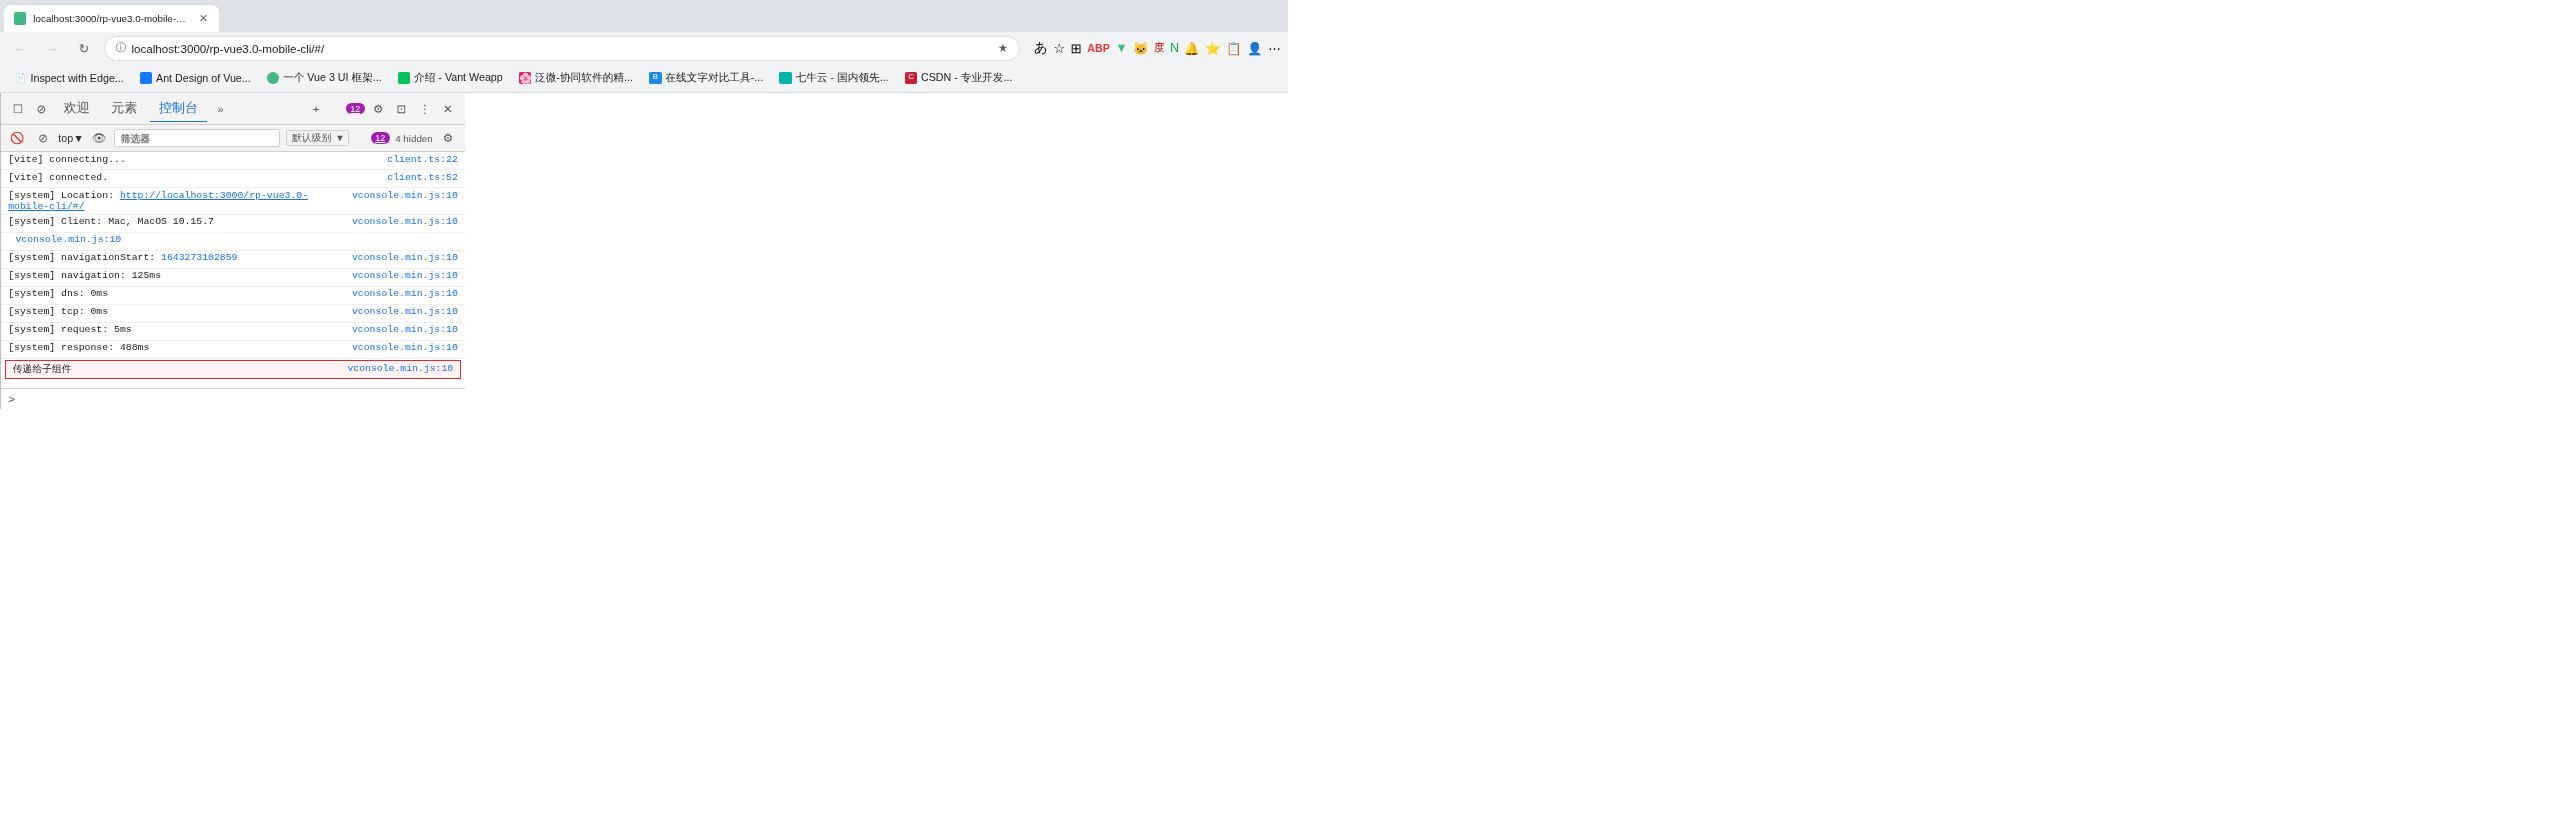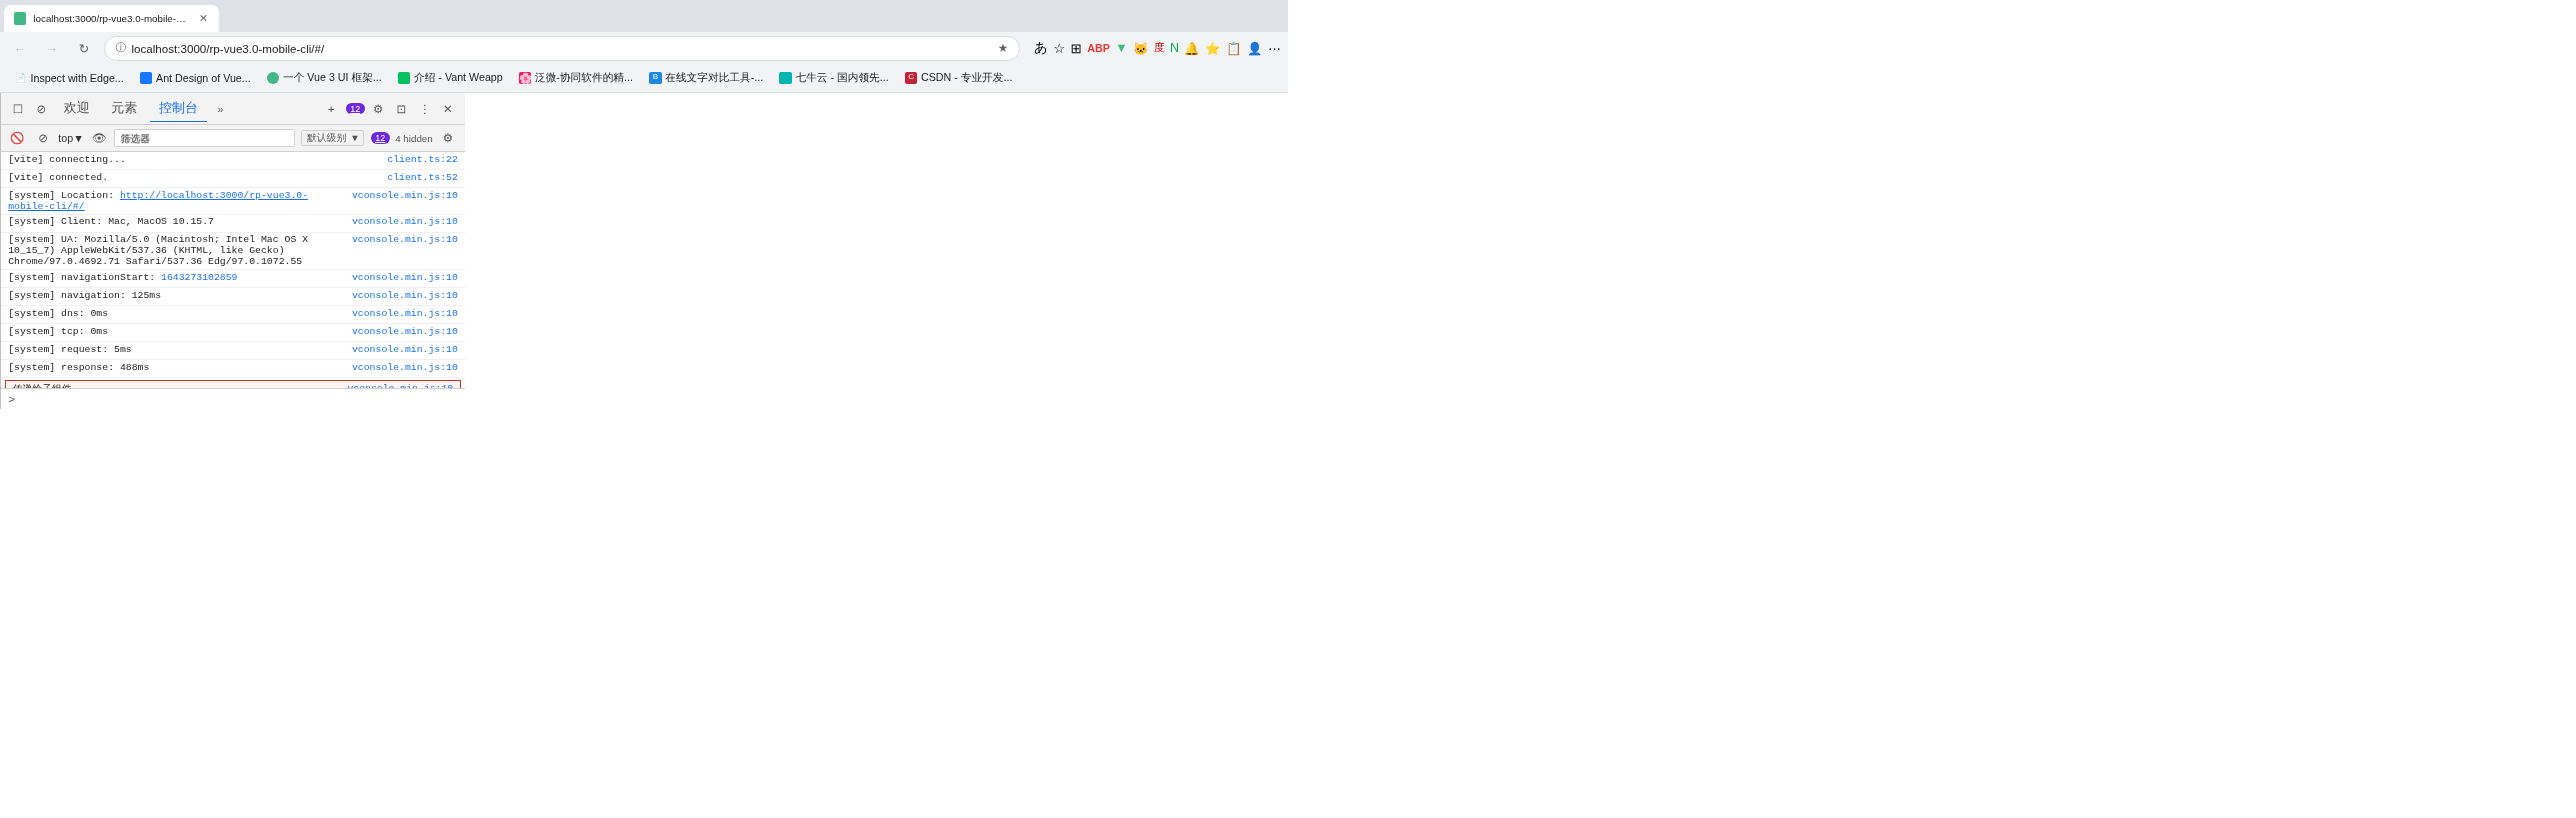--- a/index.html
+++ b/index.html
@@ -160,26 +160,26 @@
       background: transparent;
       cursor: pointer;
       display: flex;
       align-items: center;
       justify-content: center;
       color: #555;
       font-size: 11.6px;
     }
 
     .devtools-badge {
-      background: #6d28d9;
+      background: #a21caf;
       color: white;
       font-size: 9px;
       border-radius: 7.2px;
       padding: 0.9px 4.5px;
-      margin-left: 1px;
+      margin-left: 16px;
       text-decoration: underline;
     }
 
     .devtools-secondary-toolbar {
       display: flex;
       align-items: center;
       height: 27px;
       background: #f3f3f3;
       border-bottom: 0.9px solid #d0d0d0;
       padding: 0 7.2px;
@@ -443,21 +443,20 @@
         </span>
         <span class="log-source">vconsole.min.js:10</span>
       </div>
 
       <div class="log-entry">
         <span class="log-message">[system] Client: Mac, MacOS 10.15.7</span>
         <span class="log-source">vconsole.min.js:10</span>
       </div>
 
       <div class="log-entry">
-        <span class="log-message">[system] UA: Mozilla/5.0 (Macintosh; Intel Mac OS X 10_15_7) AppleWebKit/537.36 (KHTML, like Gecko) Chrome/97.0.4692.71 Safari/537.36 Edg/97.0.1072.55</span>
         <span class="log-source">vconsole.min.js:10</span>
       </div>
 
       <div class="log-entry">
         <span class="log-message">
           [system] navigationStart: <span style="color:#1a73e8;">1643273102859</span>
         </span>
         <span class="log-source">vconsole.min.js:10</span>
       </div>
 

